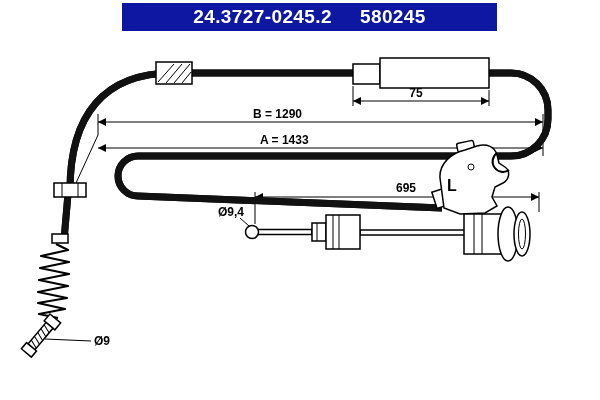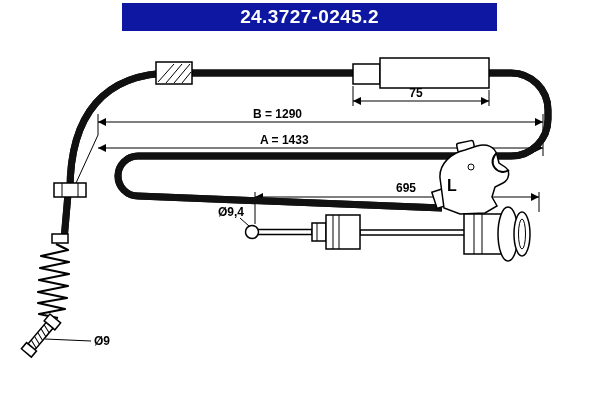--- a/index.html
+++ b/index.html
@@ -24,20 +24,21 @@
   .cable-outer { stroke:#111; stroke-width:7; fill:none; }
   .cable-inner { stroke:#fff; stroke-width:4; fill:none; }
 </style>
 </head>
 <body>
 
 <div class="canvas">
 
   <div class="header-bar">
     <span>24.3727-0245.2</span>
+    <span>580245</span>
   </div>
 
   <svg width="600" height="400" viewBox="0 0 600 400">
     <defs>
       <marker id="arr" viewBox="0 0 8 8" refX="8" refY="4" markerWidth="8" markerHeight="8" orient="auto-start-reverse">
         <path d="M0,0 L8,4 L0,8 Z" fill="#000"></path>
       </marker>
     </defs>
 
     <g>

